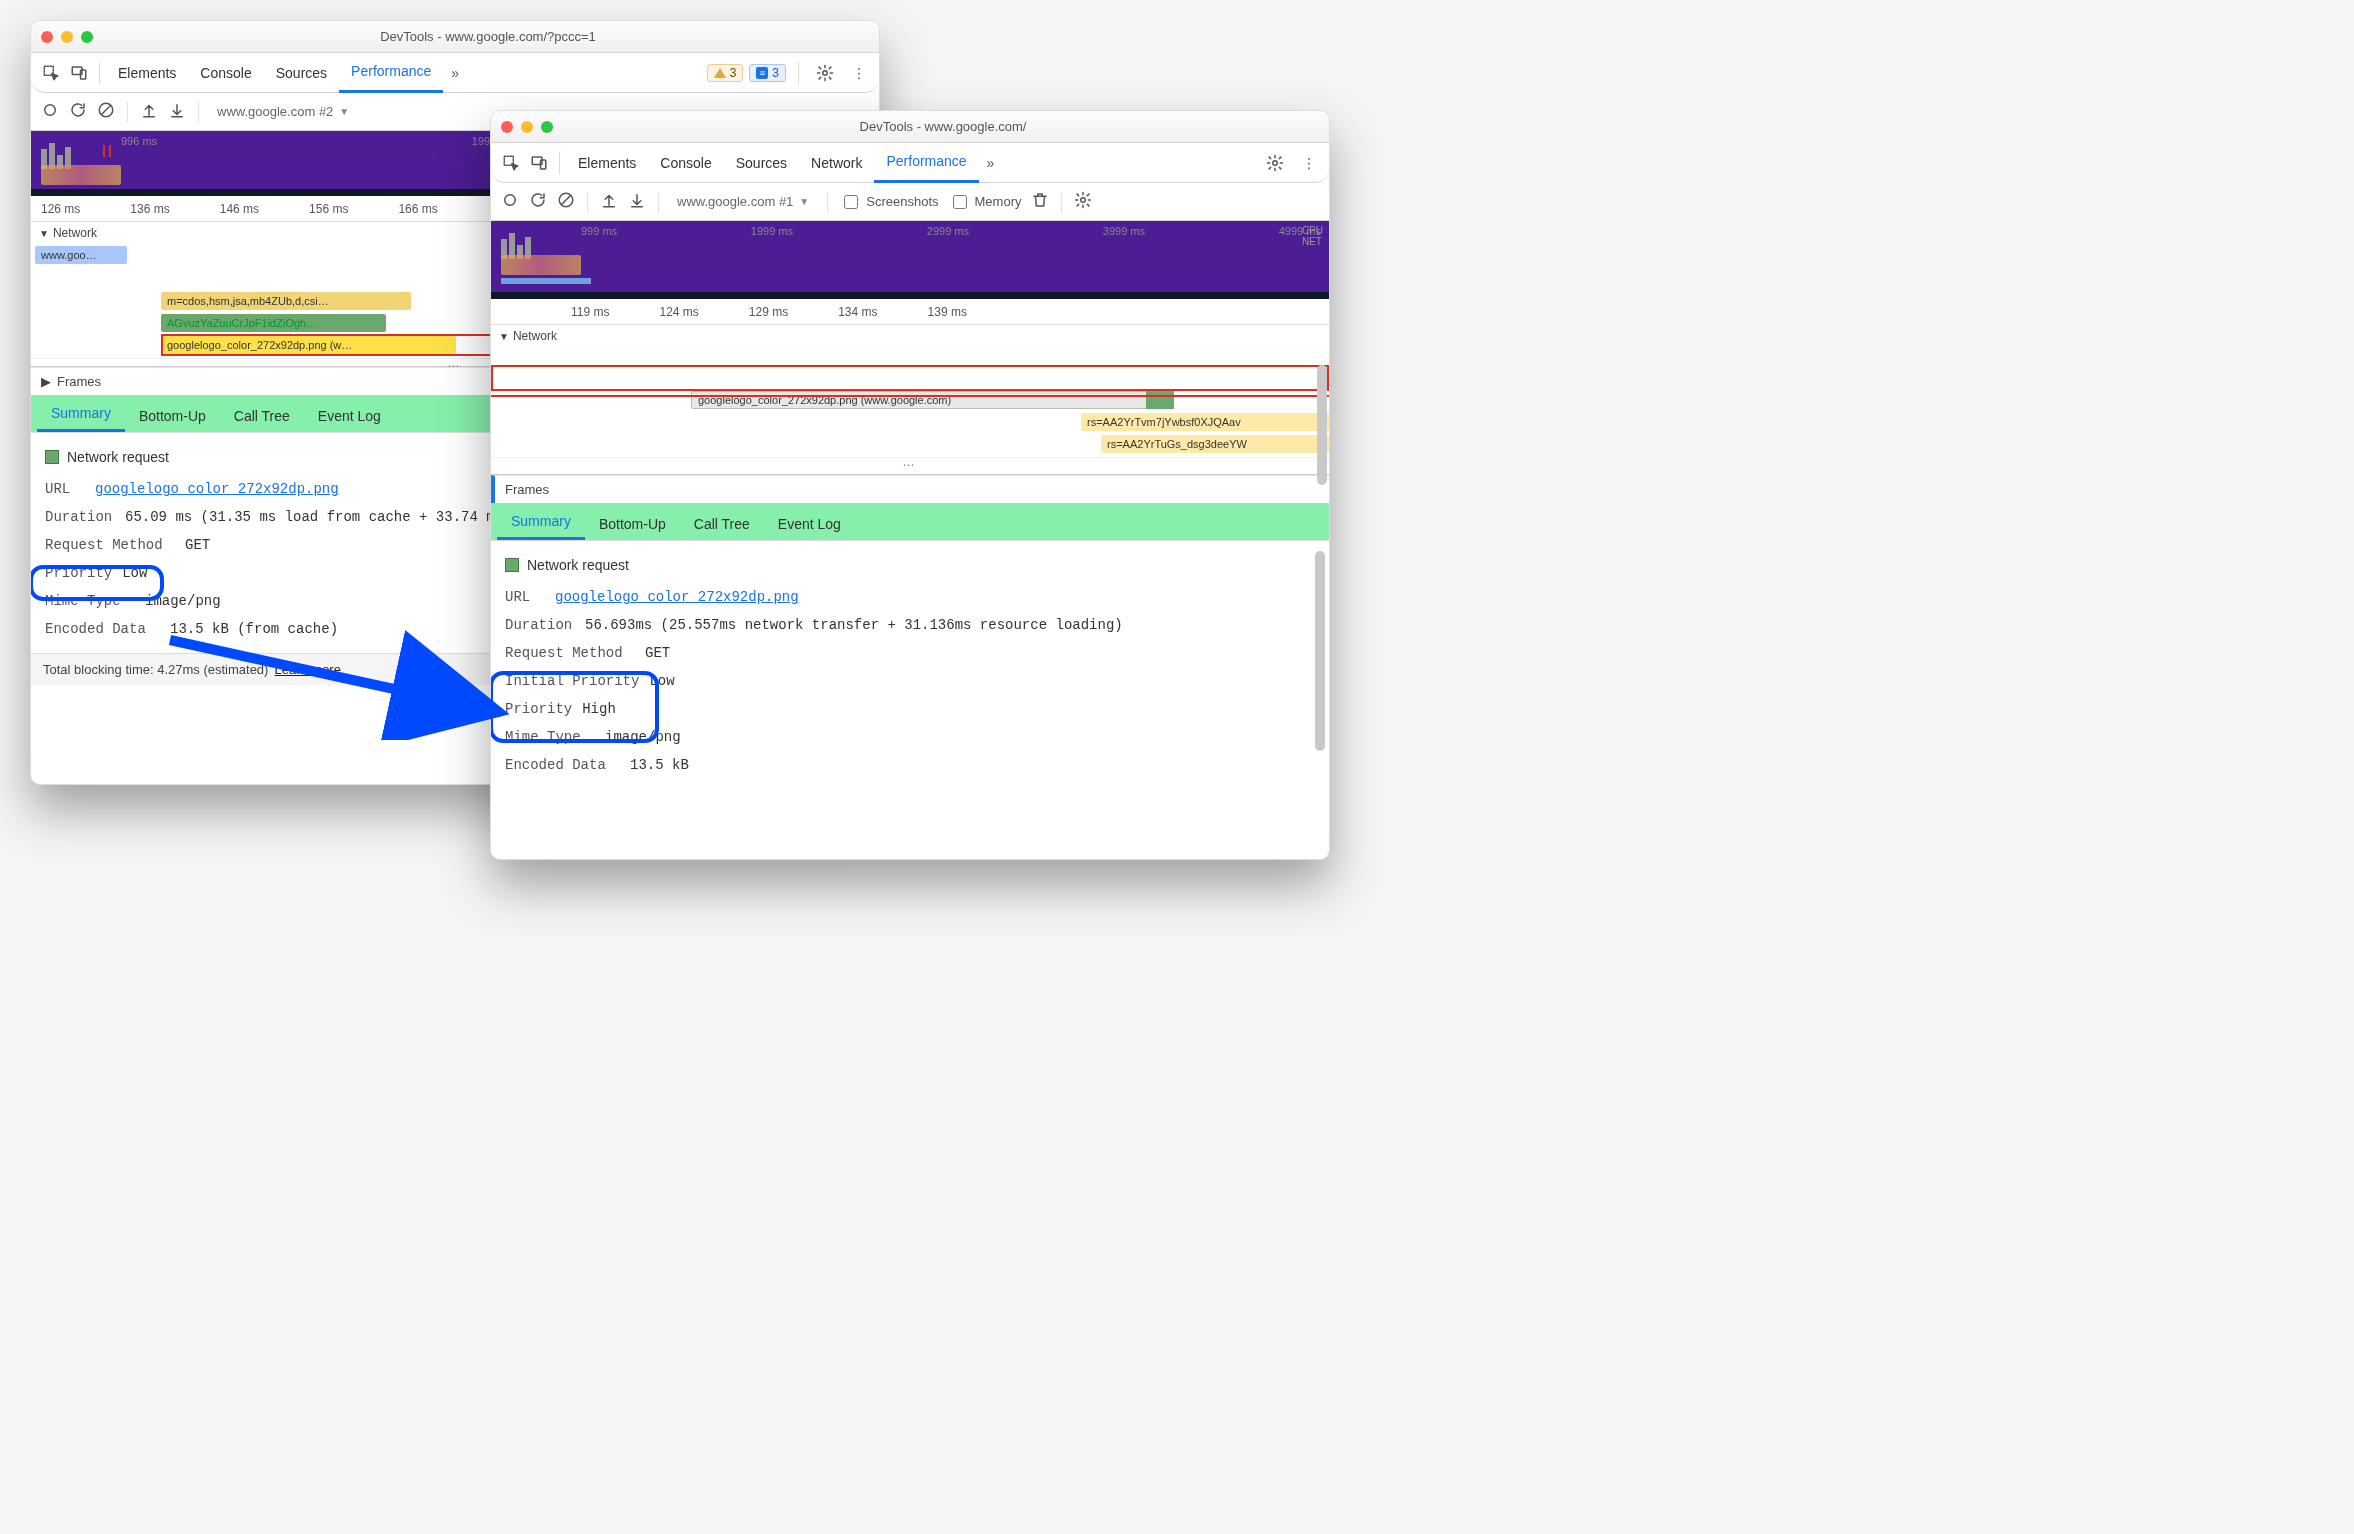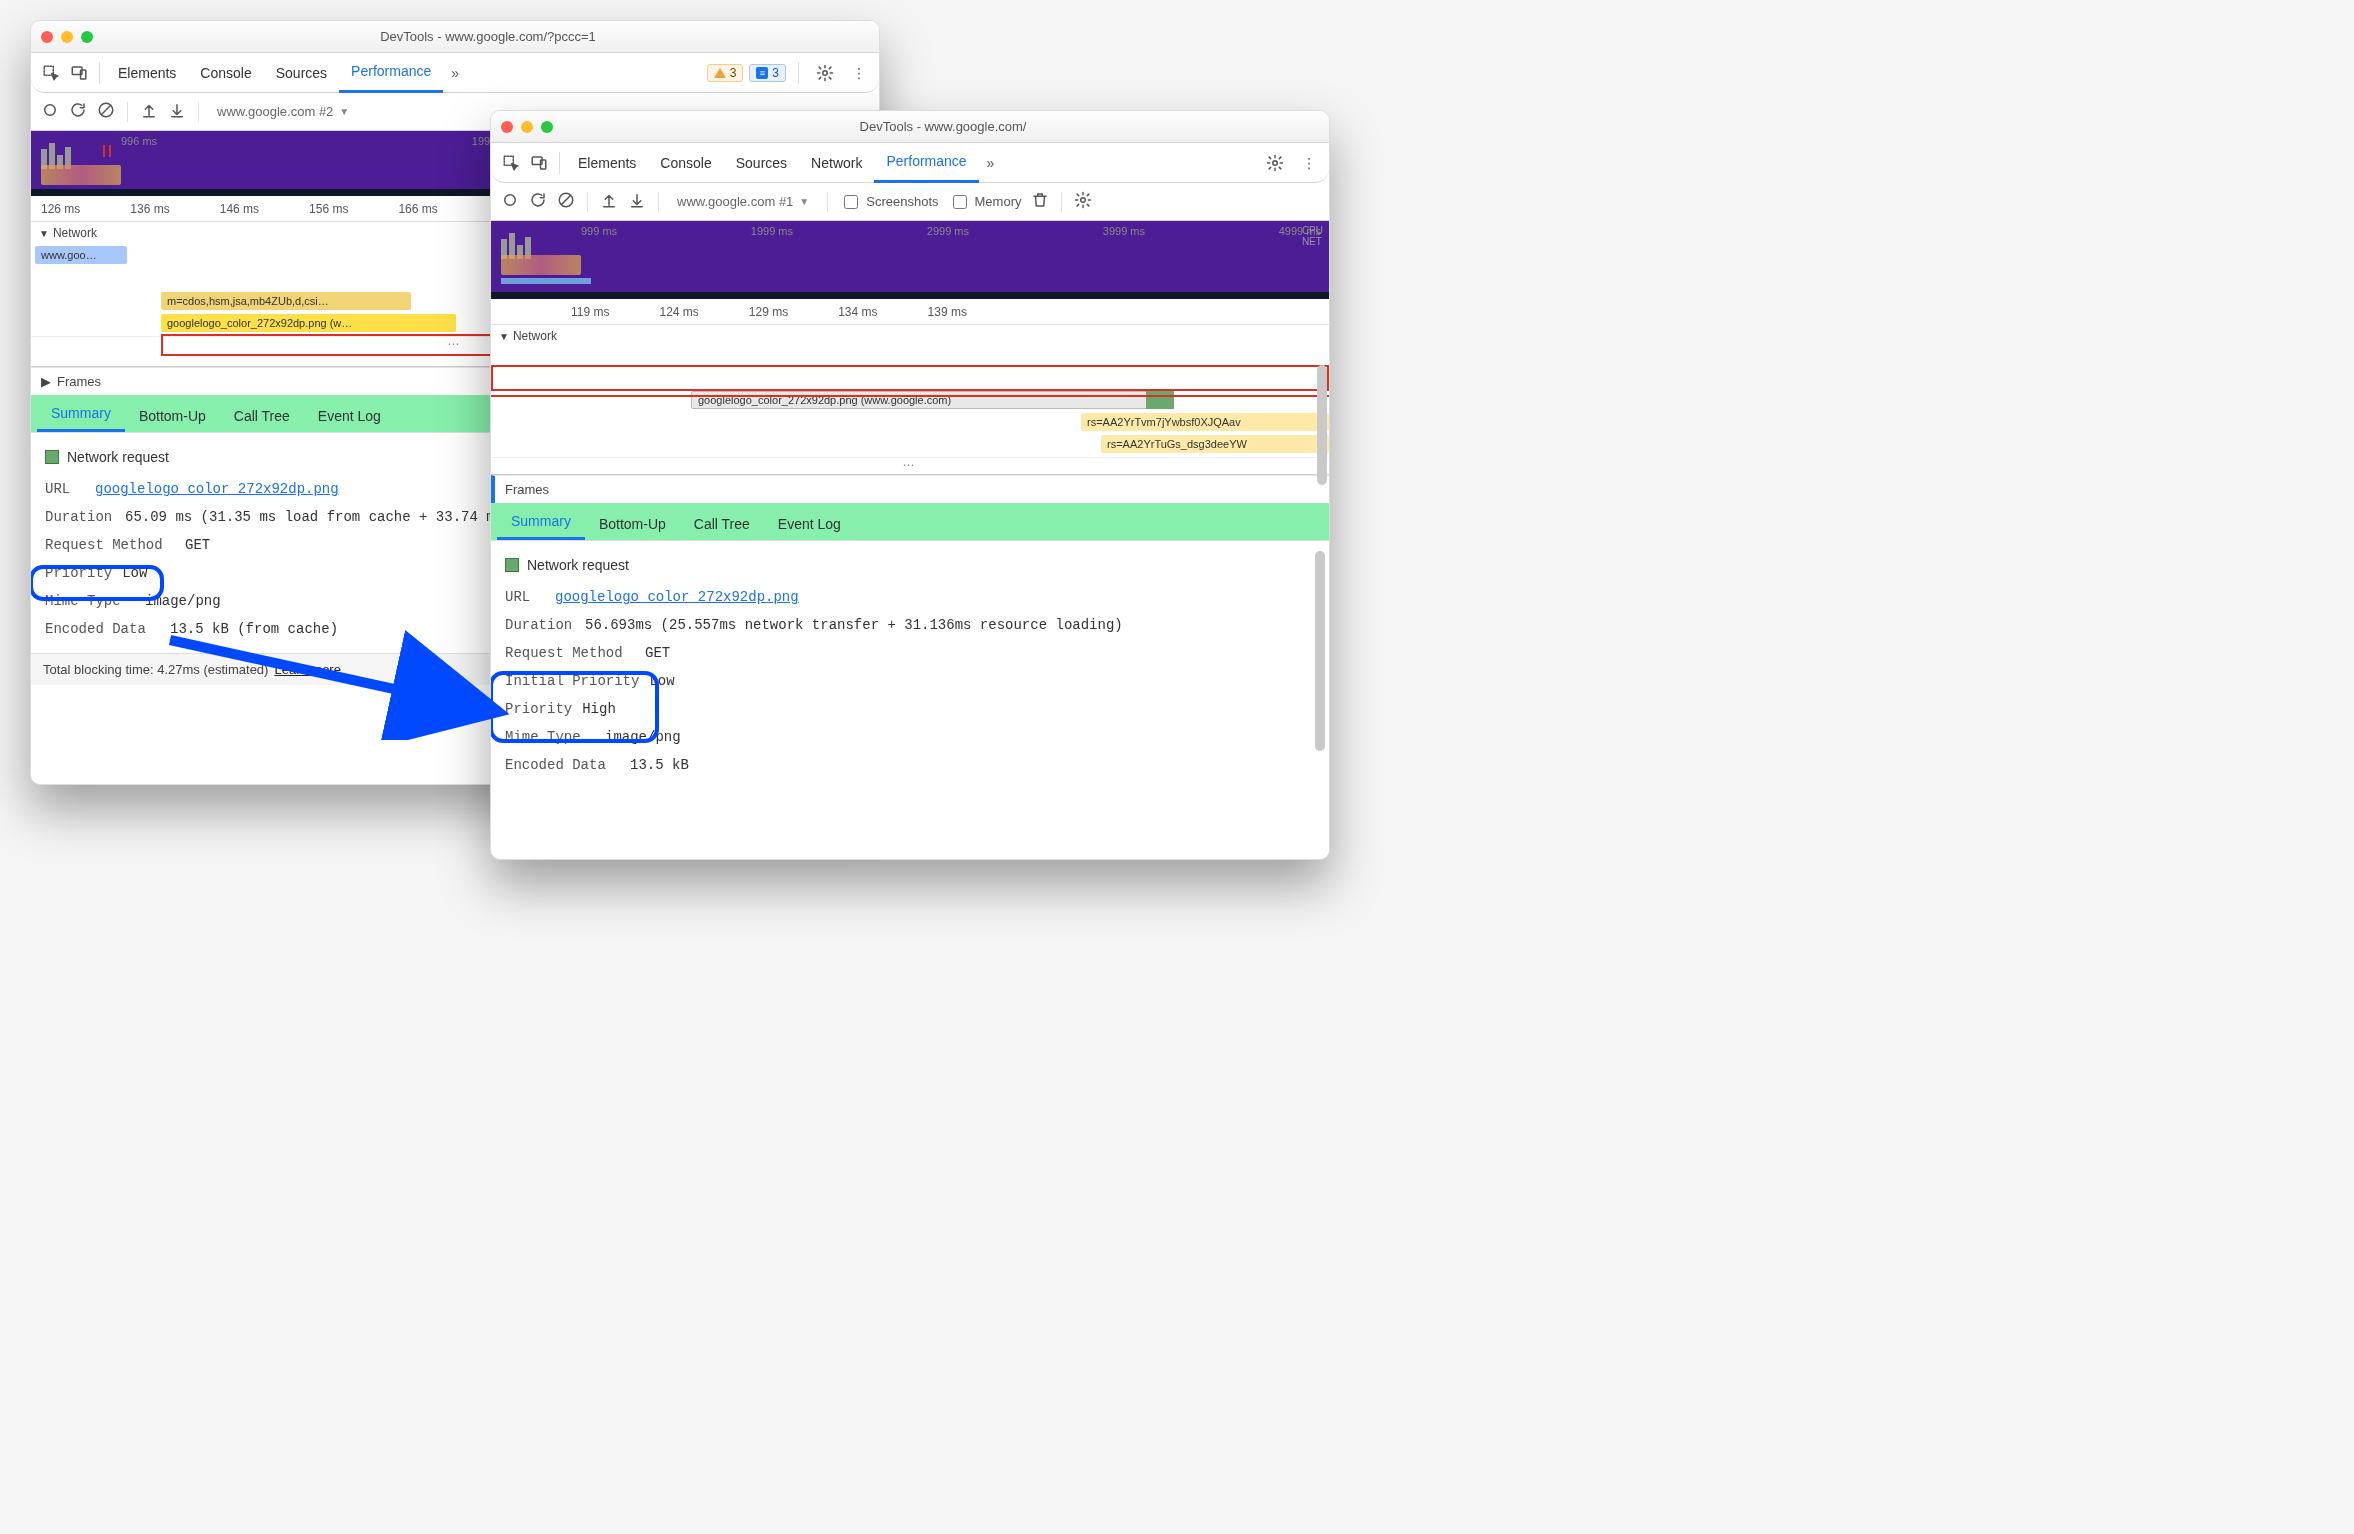--- a/index.html
+++ b/index.html
@@ -231,20 +231,23 @@
         <span>Network</span>
       </div>
     <div class="net-row">
         <div class="net-bar bar-blue" style="left:4px;width:92px">www.goo…</div>
       </div>
     <div style="height:22px"></div>
     <div class="net-row">
         <div class="net-bar bar-yellow" style="left:130px;width:250px">m=cdos,hsm,jsa,mb4ZUb,d,csi…</div>
       </div>
     <div class="net-row">
+        <div class="net-bar bar-green-dark" style="left:130px;width:225px;color:#093">AGvuzYaZuuCrJpF1idZiOgh…</div>
+      </div>
+    <div class="net-row">
         <div class="net-bar bar-green" style="left:130px;width:295px">googlelogo_color_272x92dp.png (w…</div>
       </div>
     <div class="red-outline-row" style="left:130px;top:112px;right:0;"></div>
     <div class="dots-row">⋯</div>
   </div>
 
   <div class="frames-row">
       <span class="caret">▶</span>
       <span>Frames</span>
     </div>

